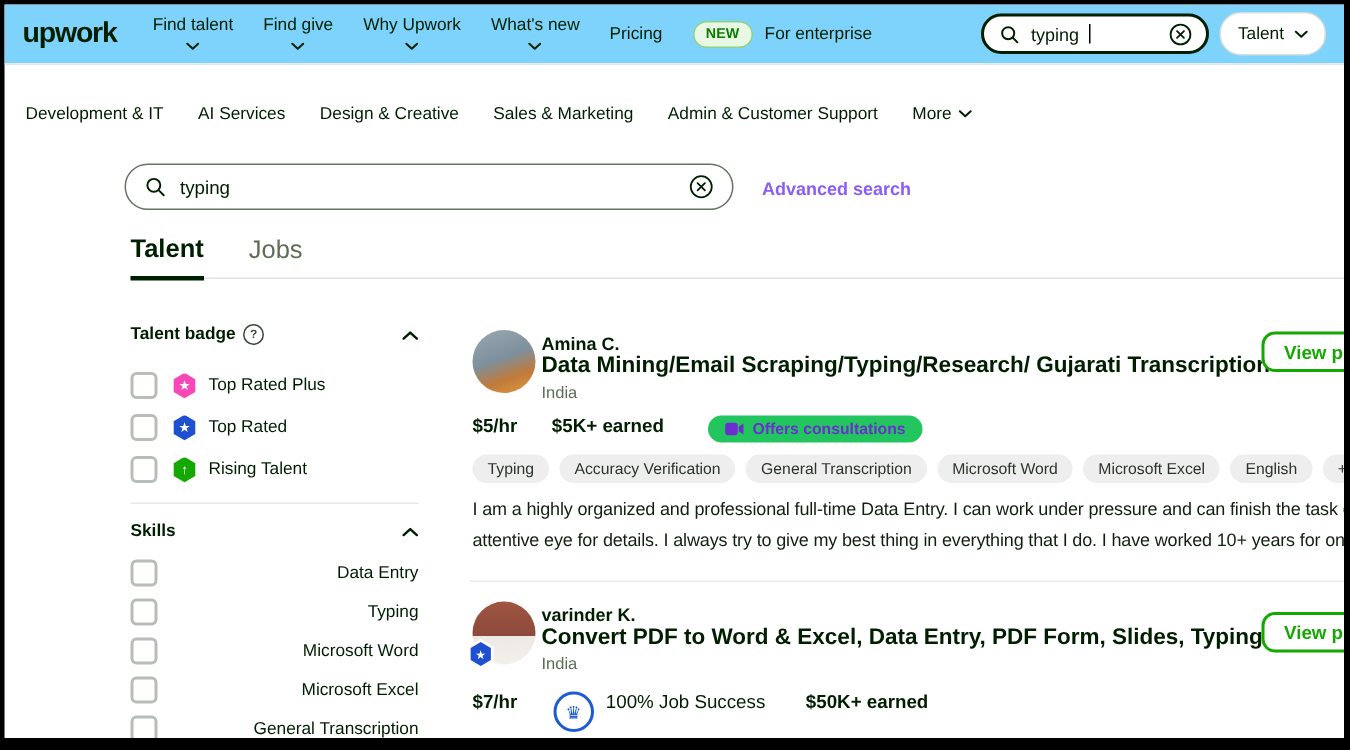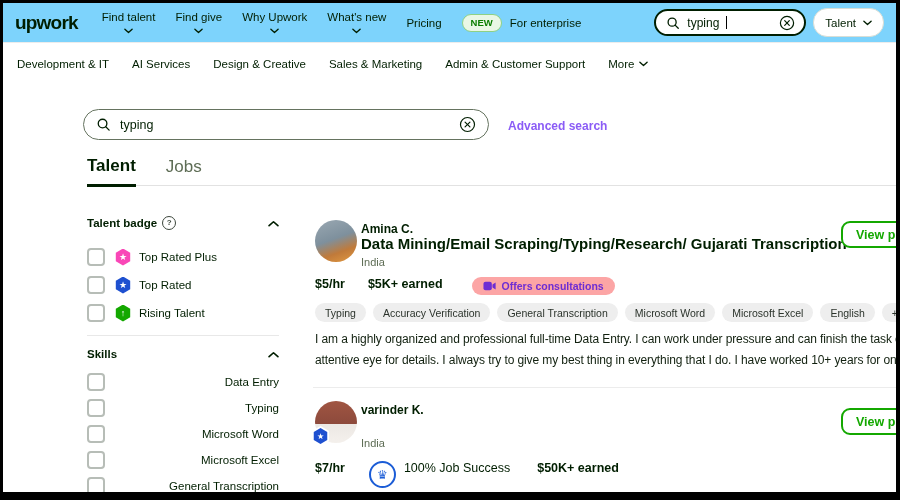--- a/index.html
+++ b/index.html
@@ -25,21 +25,21 @@
   .hsearch { width:152px; height:27px; border:2px solid #001e00; border-radius:15px; display:flex; align-items:center;
              gap:7px; padding:0 9px 0 10px; box-sizing:border-box; background:#fff; cursor:text; }
   .hsearch-text { font-size:12px; }
   .caret { width:1px; height:13px; background:#000; }
   .hclear { margin-left:auto; cursor:pointer; color:#001e00; }
   .scope-btn { height:27px; border:1px solid #d8ded6; border-radius:14px; display:flex; align-items:center; gap:7px;
                padding:0 11px; font-size:11.5px; font-weight:500; background:#fff; cursor:pointer; }
 
   
   .catnav { position:absolute; top:41px; left:0; right:0; height:40px; display:flex; align-items:center; gap:23px;
-            padding:0 14px; font-size:11.5px; font-weight:500; }
+            padding:12px 14px; font-size:11.5px; font-weight:500; }
   .catnav-item { display:flex; align-items:center; gap:5px; cursor:pointer; white-space:nowrap; }
 
   
   .main-search { position:absolute; left:80px; top:106px; width:406px; height:31px; border:1px solid #65735f;
                  border-radius:16px; display:flex; align-items:center; gap:9px; padding:0 12px; box-sizing:border-box; cursor:text; }
   .main-search-text { font-size:12.5px; }
   .ms-clear { margin-left:auto; color:#001e00; cursor:pointer; }
   .advanced { position:absolute; left:505px; top:116px; font-size:12px; font-weight:600; color:#8b5cf6; cursor:pointer; }
 
   
@@ -74,21 +74,21 @@
                clip-path:polygon(50% 0%,95% 25%,95% 75%,50% 100%,5% 75%,5% 25%);
                display:flex; align-items:center; justify-content:center; }
   .hex-inner { width:15px; height:16px; background:#1e50d0; clip-path:polygon(50% 0%,95% 25%,95% 75%,50% 100%,5% 75%,5% 25%);
                display:flex; align-items:center; justify-content:center; color:#fff; font-size:8px; }
   .r-name { font-size:12px; font-weight:600; }
   .r-title { font-size:15px; font-weight:600; white-space:nowrap; }
   .r-loc { font-size:11px; color:#5e6d55; }
   .stats { display:flex; align-items:flex-start; }
   .rate { font-size:12.5px; font-weight:600; }
   .earned { font-size:12.5px; font-weight:600; }
-  .consult-badge { background:#fca5a5; color:#6d2dd3; border-radius:11px; padding:3px 11px; font-size:10.5px;
+  .consult-badge { background:#22c55e; color:#6d2dd3; border-radius:11px; padding:3px 11px; font-size:10.5px;
                    font-weight:600; display:flex; align-items:center; gap:6px; }
   .chips { display:flex; gap:7px; }
   .chip { background:#eeeeee; border-radius:12px; padding:3.5px 10px; font-size:10.5px; font-weight:500;
           color:#2b332b; white-space:nowrap; }
   .bio { font-size:12px; line-height:21px; letter-spacing:-0.1px; color:#11200f; }
   .bio div { white-space:nowrap; }
   .divider-h { left:0; top:384px; width:100%; height:1px; background:#ececec; }
   .js-circle { width:23px; height:23px; border:2px solid #1b5cd6; border-radius:50%; display:flex; align-items:center;
                justify-content:center; color:#1b5cd6; font-size:12px; flex:none; }
   .js-text { font-size:12.5px; font-weight:500; }
@@ -318,20 +318,21 @@
     </div>
 
     <div class="abs divider-h"></div>
 
     <div class="abs avatar avatar2">
       <span class="hex-outer">
           <span class="hex-inner">★</span>
         </span>
     </div>
     <div class="abs r-name" style="left:48px; top:400px;">varinder K.</div>
+    <div class="abs r-title" style="left:48px; top:413px;">Convert PDF to Word &amp; Excel, Data Entry, PDF Form, Slides, Typing</div>
     <div class="abs r-loc" style="left:48px; top:434px;">India</div>
 
     <div class="abs stats" style="left:2px; top:458px;">
       <span class="rate">$7/hr</span>
       <span class="js-circle" style="margin-left:24px;">♛</span>
       <span class="js-text" style="margin-left:8px;">100% Job Success</span>
       <span class="earned" style="margin-left:27px;">$50K+ earned</span>
     </div>
   </div>
 

